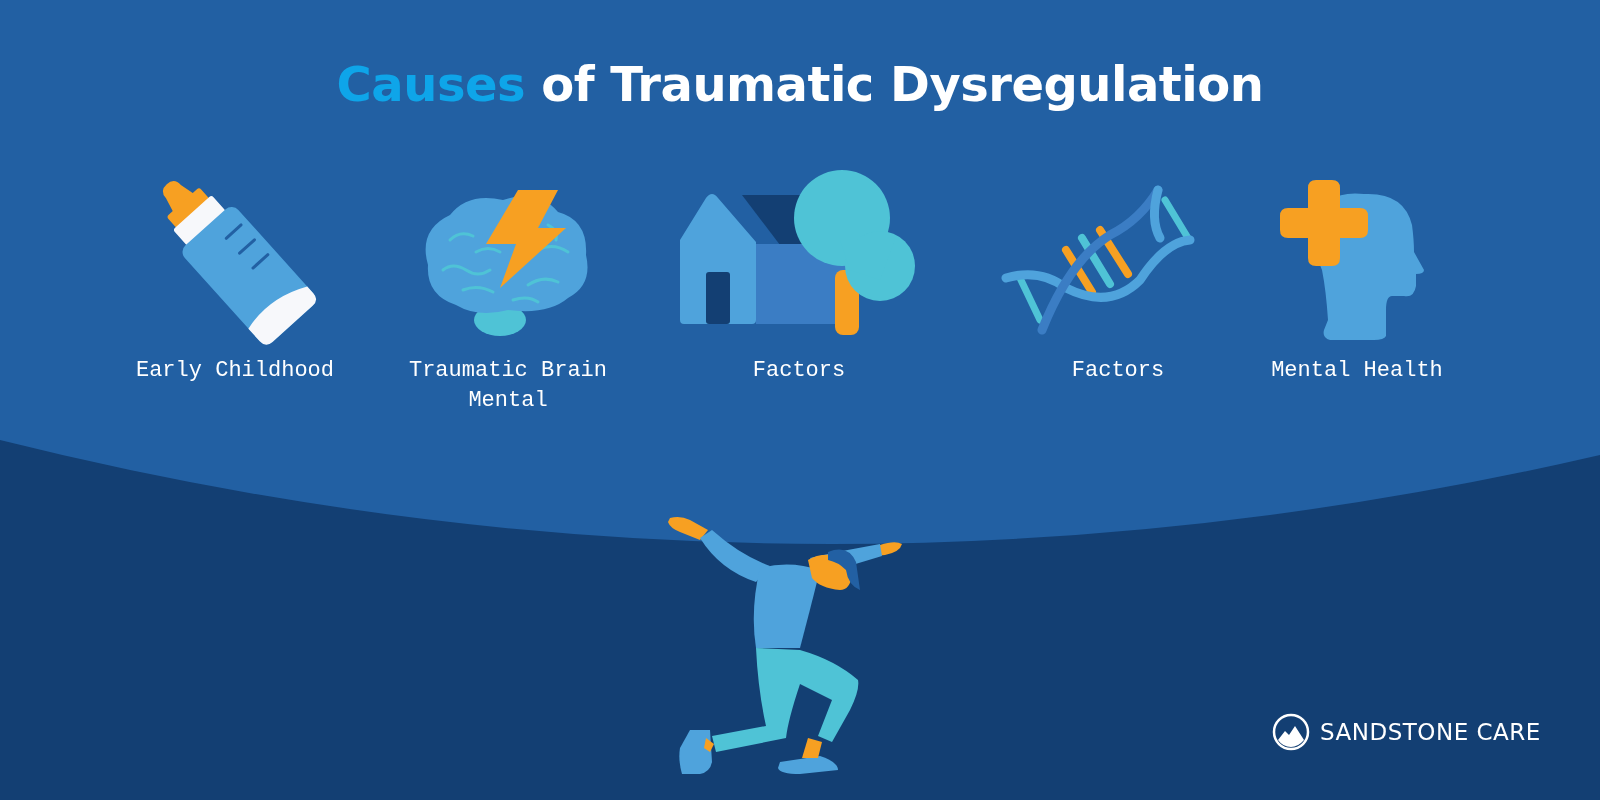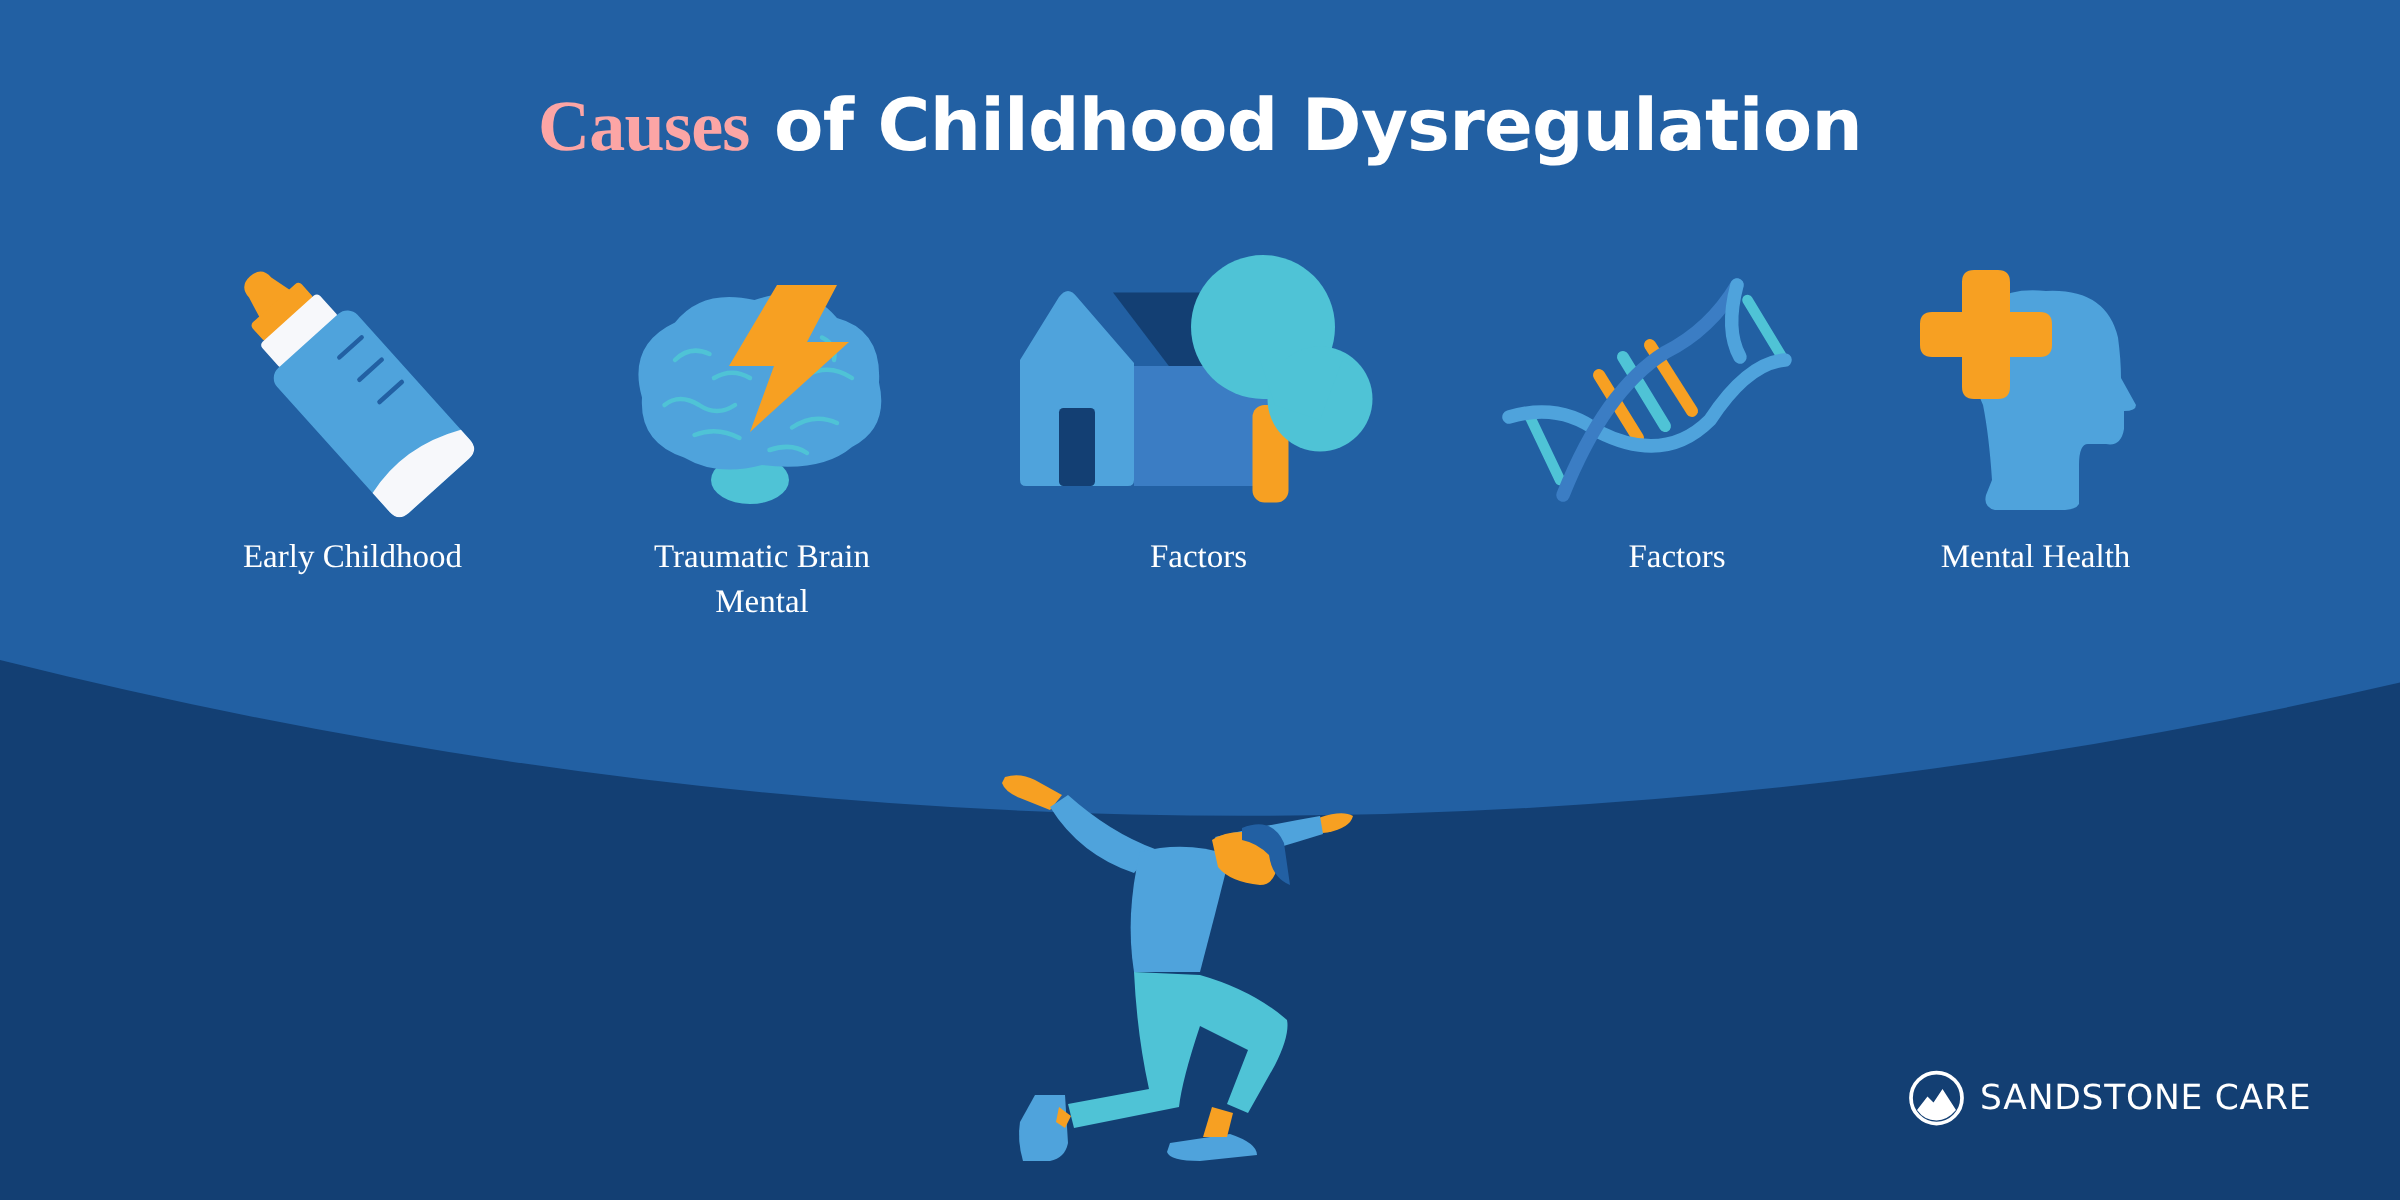--- a/index.html
+++ b/index.html
@@ -8,44 +8,44 @@
     background: #133f73;
     font-family: "Liberation Sans", "DejaVu Sans", sans-serif;
     position: relative;
   }
   .bg-svg { position: absolute; left: 0; top: 0; width: 1600px; height: 800px; }
   .title {
     position: absolute; left: 0; top: 56px; width: 1600px; text-align: center;
     font-family: "DejaVu Sans", sans-serif; font-weight: bold; font-size: 48px;
     color: #ffffff; letter-spacing: -0.5px;
   }
-  .title .accent { color: #fca5a5; font-family: Liberation Serif, serif; }
+  .title .accent { color: #0ea5e9; }
   .item { position: absolute; top: 170px; width: 240px; }
   .item .icon { position: absolute; left: 0; top: 0; width: 240px; height: 175px; }
   .item .label {
     position: absolute; left: 0; top: 186px; width: 240px; text-align: center;
-    font-family: Liberation Serif, serif; font-size: 22px; line-height: 30px; color: #ffffff;
+    font-family: Liberation Mono, monospace; font-size: 22px; line-height: 30px; color: #ffffff;
   }
   .logo { position: absolute; left: 1272px; top: 712px; height: 40px; display: flex; align-items: center; }
   .logo .mark { width: 38px; height: 38px; margin-right: 10px; }
   .logo .name {
     font-family: "DejaVu Sans", sans-serif; font-size: 23px; color: #ffffff; letter-spacing: 0.5px;
   }
   .figure { position: absolute; left: 660px; top: 500px; width: 260px; height: 280px; }
 </style>
 </head>
 <body>
 
 <svg class="bg-svg" viewBox="0 0 1600 800">
   <rect x="0" y="0" width="1600" height="800" fill="#133f73"></rect>
   <path d="M0 0 H1600 V455 Q800 640 0 440 Z" fill="#2260a3"></path>
 </svg>
 
 <div class="title">
-  <span class="accent">Causes</span><span> of Childhood Dysregulation</span>
+  <span class="accent">Causes</span><span> of Traumatic Dysregulation</span>
 </div>
 
 <div class="item" style="left:115px;">
   <svg class="icon" viewBox="0 0 240 175">
     <g transform="translate(120,90) rotate(-42)">
       <path d="M-10 -92 Q-10 -102 0 -102 Q10 -102 10 -92 L14 -76 L-14 -76 Z" fill="#f7a022"></path>
       <rect x="-22" y="-78" width="44" height="16" rx="3" fill="#f7a022"></rect>
       <rect x="-26" y="-64" width="52" height="22" rx="3" fill="#f7f8fb"></rect>
       <rect x="-36" y="-44" width="72" height="130" rx="9" fill="#4fa3dc"></rect>
       <path d="M-36 60 Q0 50 36 68 L36 77 Q36 86 27 86 L-27 86 Q-36 86 -36 77 Z" fill="#f7f8fb"></path>

